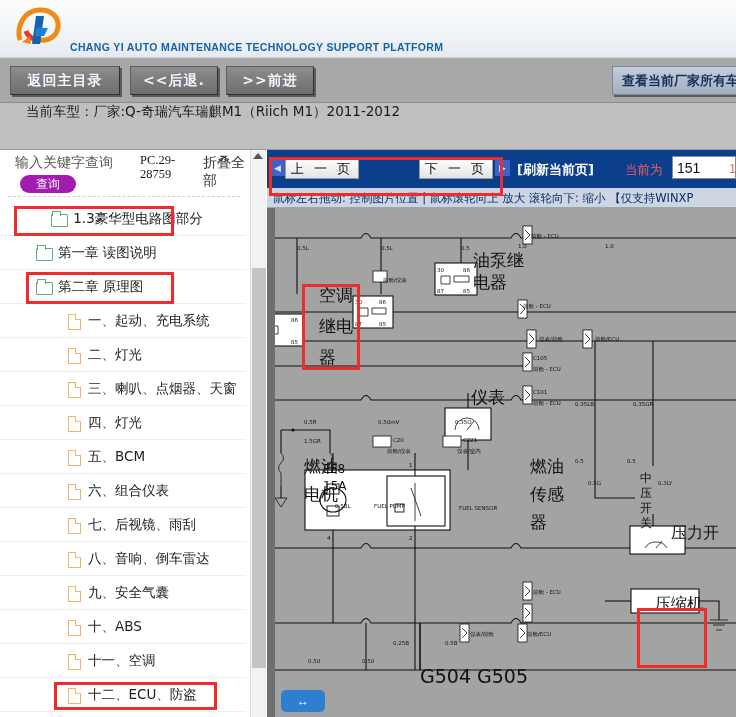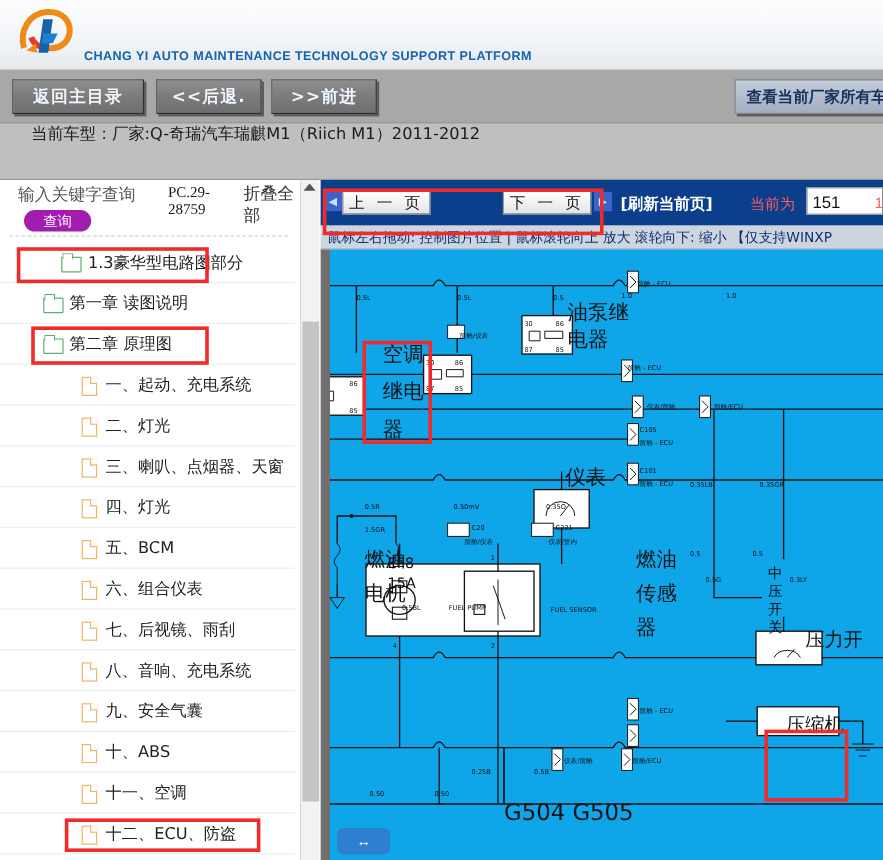--- a/index.html
+++ b/index.html
@@ -231,21 +231,21 @@
     background: #ccd5e0; border-bottom: 1px solid #9aa6b5;
     font-size: 11.5px; color: #0d2f6e; line-height: 20px; padding-left: 6px;
     white-space: nowrap; overflow: hidden;
     font-family: "DejaVu Sans", "Liberation Sans", sans-serif;
   }
   .v-left-edge {
     position: absolute; left: 0; top: 58px; width: 8px; height: 509px; background: #6f6f6f;
   }
   .canvas {
     position: absolute; left: 8px; top: 58px; width: 461px; height: 509px;
-    background: #0ea5e9; overflow: hidden;
+    background: #a3a3a3; overflow: hidden;
   }
   .canvas svg { display: block; }
   .btm-blue {
     position: absolute; left: 14px; top: 540px; width: 44px; height: 22px;
     background: #2f7fd1; border-radius: 5px; cursor: pointer;
     display: flex; align-items: center; justify-content: center;
     color: #fff; font-size: 12px;
   }
   .diag-txt { font-family: "DejaVu Sans", "Liberation Sans", sans-serif; fill: #111; }
   .tiny { font-size: 5.5px; font-family: "DejaVu Sans", sans-serif; fill: #111; }
@@ -334,21 +334,21 @@
         <div class="node lvl2">
           <span class="ic ic-file"></span>
           <span class="lbl">六、组合仪表</span>
         </div>
         <div class="node lvl2">
           <span class="ic ic-file"></span>
           <span class="lbl">七、后视镜、雨刮</span>
         </div>
         <div class="node lvl2">
           <span class="ic ic-file"></span>
-          <span class="lbl">八、音响、充电系统</span>
+          <span class="lbl">八、音响、倒车雷达</span>
         </div>
         <div class="node lvl2">
           <span class="ic ic-file"></span>
           <span class="lbl">九、安全气囊</span>
         </div>
         <div class="node lvl2">
           <span class="ic ic-file"></span>
           <span class="lbl">十、ABS</span>
         </div>
         <div class="node lvl2">

